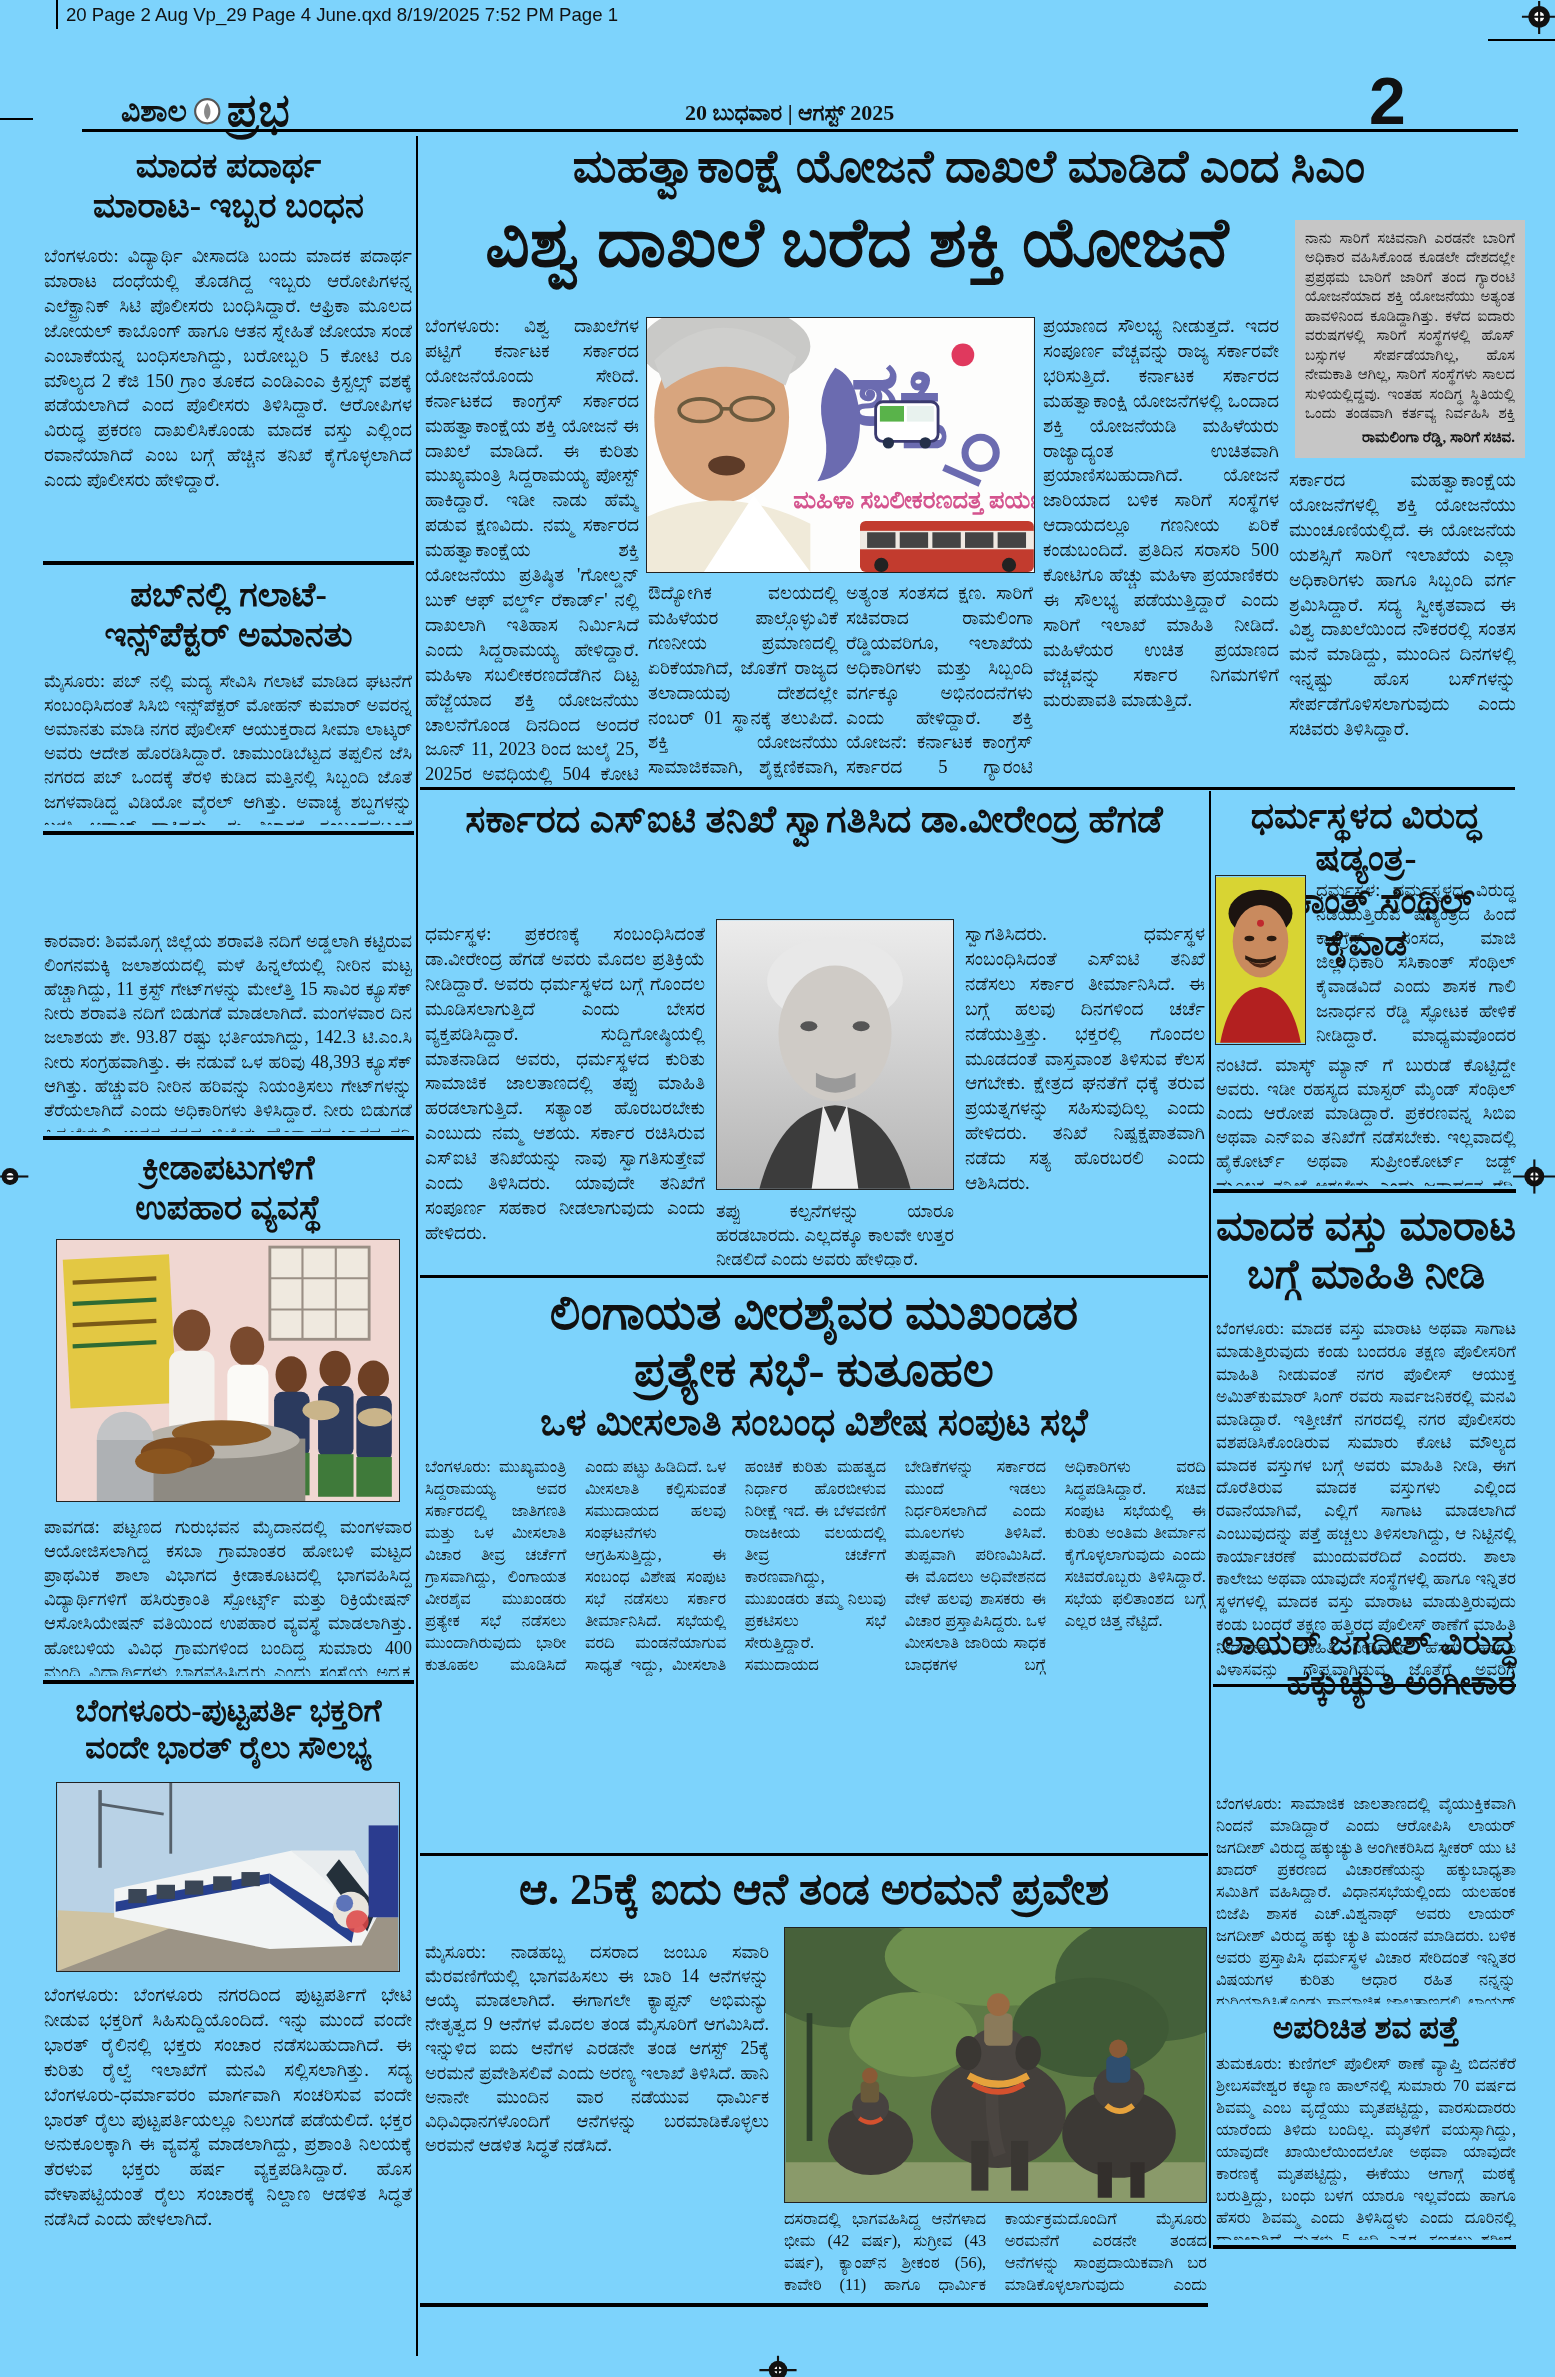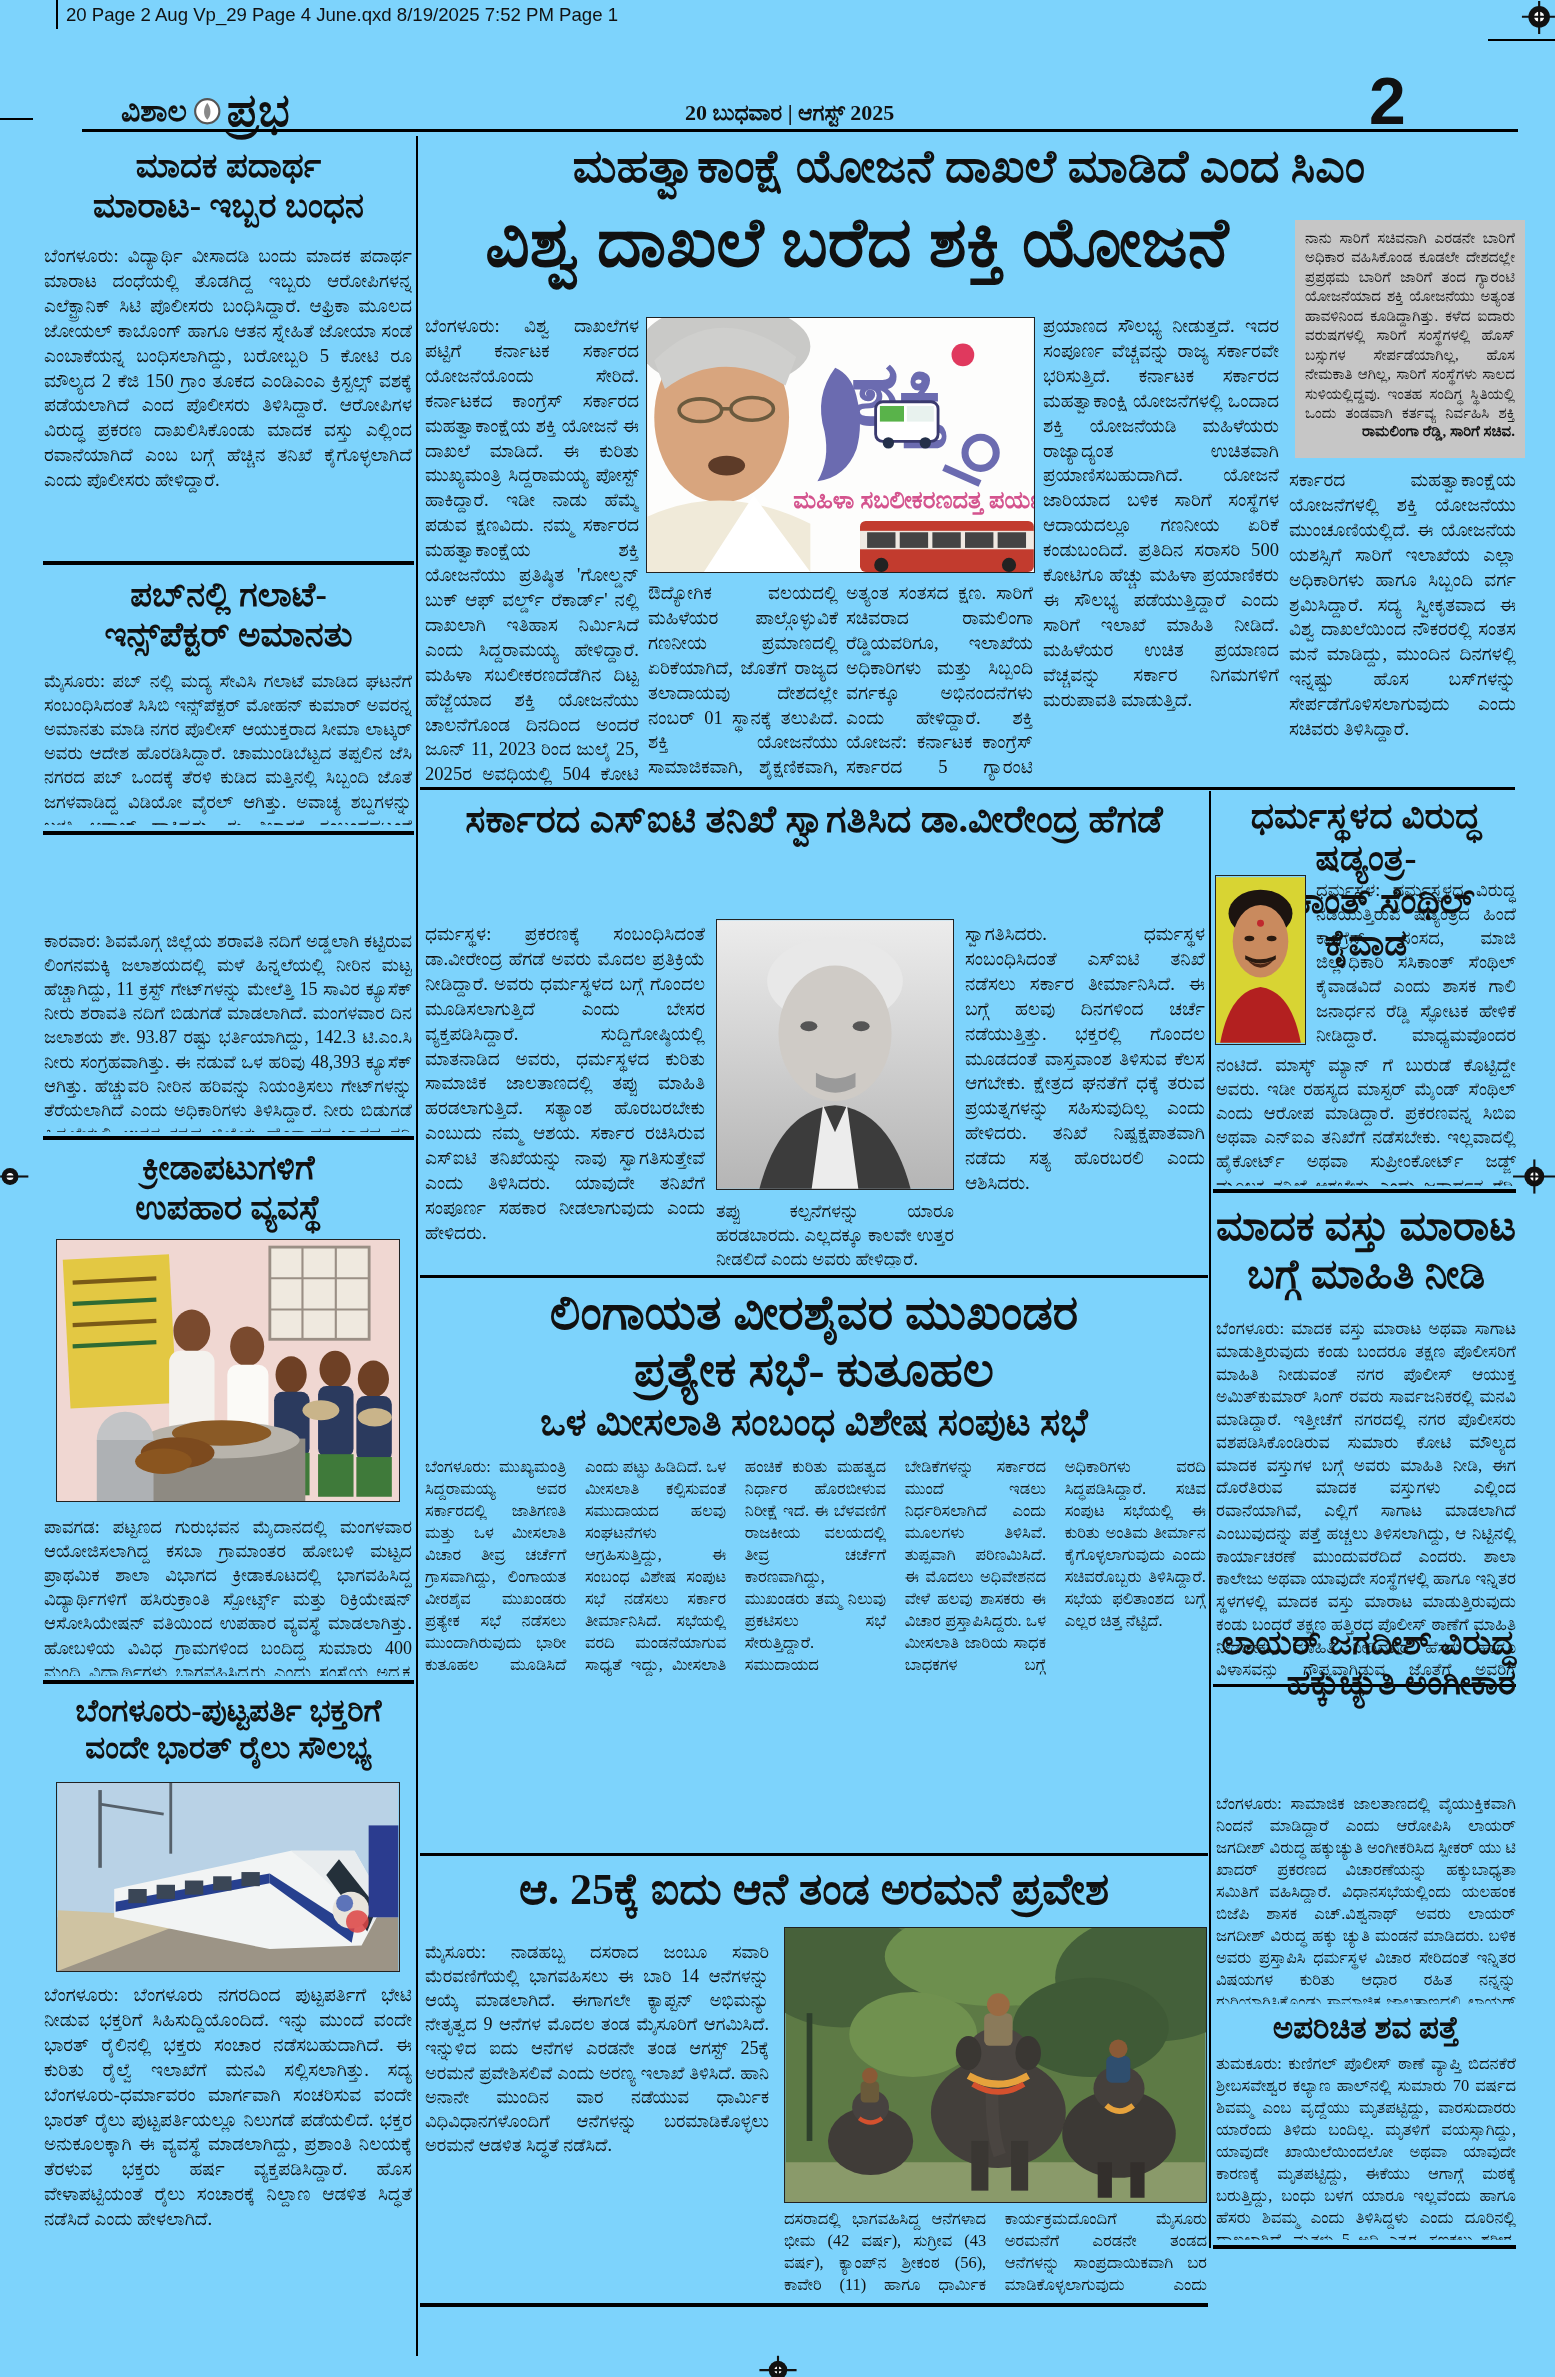--- a/index.html
+++ b/index.html
@@ -148,21 +148,21 @@
       <rect x="260" y="126" width="26" height="20" fill="#3a4656"></rect>
     <rect x="440" y="60" width="42" height="130" fill="#2b3c8f"></rect>
   </svg>
   <div class="abs bd" style="left:44px;top:1983px;width:368px;height:371px;font-size:18.6px;">ಬೆಂಗಳೂರು: ಬೆಂಗಳೂರು ನಗರದಿಂದ ಪುಟ್ಟಪರ್ತಿಗೆ ಭೇಟಿ ನೀಡುವ ಭಕ್ತರಿಗೆ ಸಿಹಿಸುದ್ದಿಯೊಂದಿದೆ. ಇನ್ನು ಮುಂದೆ ವಂದೇ ಭಾರತ್ ರೈಲಿನಲ್ಲಿ ಭಕ್ತರು ಸಂಚಾರ ನಡೆಸಬಹುದಾಗಿದೆ. ಈ ಕುರಿತು ರೈಲ್ವೆ ಇಲಾಖೆಗೆ ಮನವಿ ಸಲ್ಲಿಸಲಾಗಿತ್ತು. ಸದ್ಯ ಬೆಂಗಳೂರು-ಧರ್ಮಾವರಂ ಮಾರ್ಗವಾಗಿ ಸಂಚರಿಸುವ ವಂದೇ ಭಾರತ್ ರೈಲು ಪುಟ್ಟಪರ್ತಿಯಲ್ಲೂ ನಿಲುಗಡೆ ಪಡೆಯಲಿದೆ. ಭಕ್ತರ ಅನುಕೂಲಕ್ಕಾಗಿ ಈ ವ್ಯವಸ್ಥೆ ಮಾಡಲಾಗಿದ್ದು, ಪ್ರಶಾಂತಿ ನಿಲಯಕ್ಕೆ ತೆರಳುವ ಭಕ್ತರು ಹರ್ಷ ವ್ಯಕ್ತಪಡಿಸಿದ್ದಾರೆ. ಹೊಸ ವೇಳಾಪಟ್ಟಿಯಂತೆ ರೈಲು ಸಂಚಾರಕ್ಕೆ ನಿಲ್ದಾಣ ಆಡಳಿತ ಸಿದ್ಧತೆ ನಡೆಸಿದೆ ಎಂದು ಹೇಳಲಾಗಿದೆ.</div>
 
   <div class="abs hl" style="left:425px;top:206px;width:864px;font-size:69px;line-height:1.1;">ವಿಶ್ವ ದಾಖಲೆ ಬರೆದ ಶಕ್ತಿ ಯೋಜನೆ</div>
   <div class="abs hl" style="left:425px;top:140px;width:1088px;font-size:46px;">ಮಹತ್ವಾಕಾಂಕ್ಷೆ ಯೋಜನೆ ದಾಖಲೆ ಮಾಡಿದೆ ಎಂದ ಸಿಎಂ</div>
 
   <div class="abs" style="left:1295px;top:220px;width:230px;height:238px;background:#c6c6c6;box-sizing:border-box;padding:8.6px 10px;">
     <div class="bd" style="font-size:15px;line-height:1.3;height:194px;">ನಾನು ಸಾರಿಗೆ ಸಚಿವನಾಗಿ ಎರಡನೇ ಬಾರಿಗೆ ಅಧಿಕಾರ ವಹಿಸಿಕೊಂಡ ಕೂಡಲೇ ದೇಶದಲ್ಲೇ ಪ್ರಪ್ರಥಮ ಬಾರಿಗೆ ಜಾರಿಗೆ ತಂದ ಗ್ಯಾರಂಟಿ ಯೋಜನೆಯಾದ ಶಕ್ತಿ ಯೋಜನೆಯು ಅತ್ಯಂತ ಹಾವಳಿನಿಂದ ಕೂಡಿದ್ದಾಗಿತ್ತು. ಕಳೆದ ಐದಾರು ವರುಷಗಳಲ್ಲಿ ಸಾರಿಗೆ ಸಂಸ್ಥೆಗಳಲ್ಲಿ ಹೊಸ್ ಬಸ್ಸುಗಳ ಸೇರ್ಪಡೆಯಾಗಿಲ್ಲ, ಹೊಸ ನೇಮಕಾತಿ ಆಗಿಲ್ಲ, ಸಾರಿಗೆ ಸಂಸ್ಥೆಗಳು ಸಾಲದ ಸುಳಿಯಲ್ಲಿದ್ದವು. ಇಂತಹ ಸಂದಿಗ್ಧ ಸ್ಥಿತಿಯಲ್ಲಿ ಒಂದು ತಂಡವಾಗಿ ಕರ್ತವ್ಯ ನಿರ್ವಹಿಸಿ ಶಕ್ತಿ ಯೋಜನೆ ಯಶಸ್ವಿಯಾಗಿ ಮುನ್ನಡೆಸಿರುವುದು ನನಗೆ ವೈಯಕ್ತಿಕವಾಗಿ ಸಂತೃಪ್ತಿ ತಂದಿದೆ.</div>
-    <div style="font-size:15px;font-weight:700;text-align:right;margin-top:0;">ರಾಮಲಿಂಗಾ ರೆಡ್ಡಿ, ಸಾರಿಗೆ ಸಚಿವ.</div>
+    <div style="font-size:15px;font-weight:700;text-align:right;margin-top:6px;">ರಾಮಲಿಂಗಾ ರೆಡ್ಡಿ, ಸಾರಿಗೆ ಸಚಿವ.</div>
   </div>
 
   <svg class="abs photo" style="left:646px;top:317px;" width="389" height="256" viewBox="0 0 545 358">
     <rect width="545" height="358" fill="#fdfdfc"></rect>
     <ellipse cx="110" cy="40" rx="120" ry="60" fill="#c9c9c7"></ellipse>
     <ellipse cx="105" cy="140" rx="95" ry="120" fill="#d8a57e"></ellipse>
     <path d="M10 60 Q100 -30 210 55 L195 95 Q105 40 25 100 Z" fill="#cfcfcd"></path>
     <ellipse cx="75" cy="130" rx="30" ry="16" fill="none" stroke="#6b5a3e" stroke-width="5"></ellipse>
     <ellipse cx="148" cy="128" rx="30" ry="16" fill="none" stroke="#6b5a3e" stroke-width="5"></ellipse>
     <line x1="105" y1="128" x2="118" y2="128" stroke="#6b5a3e" stroke-width="5"></line>

